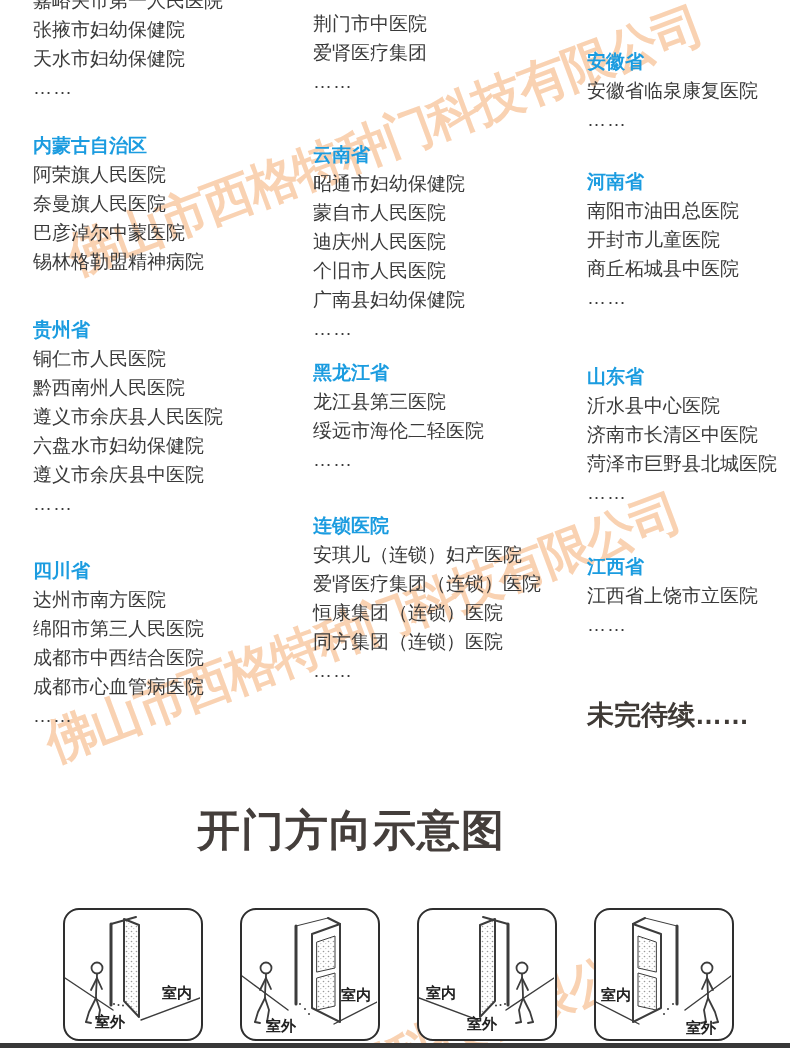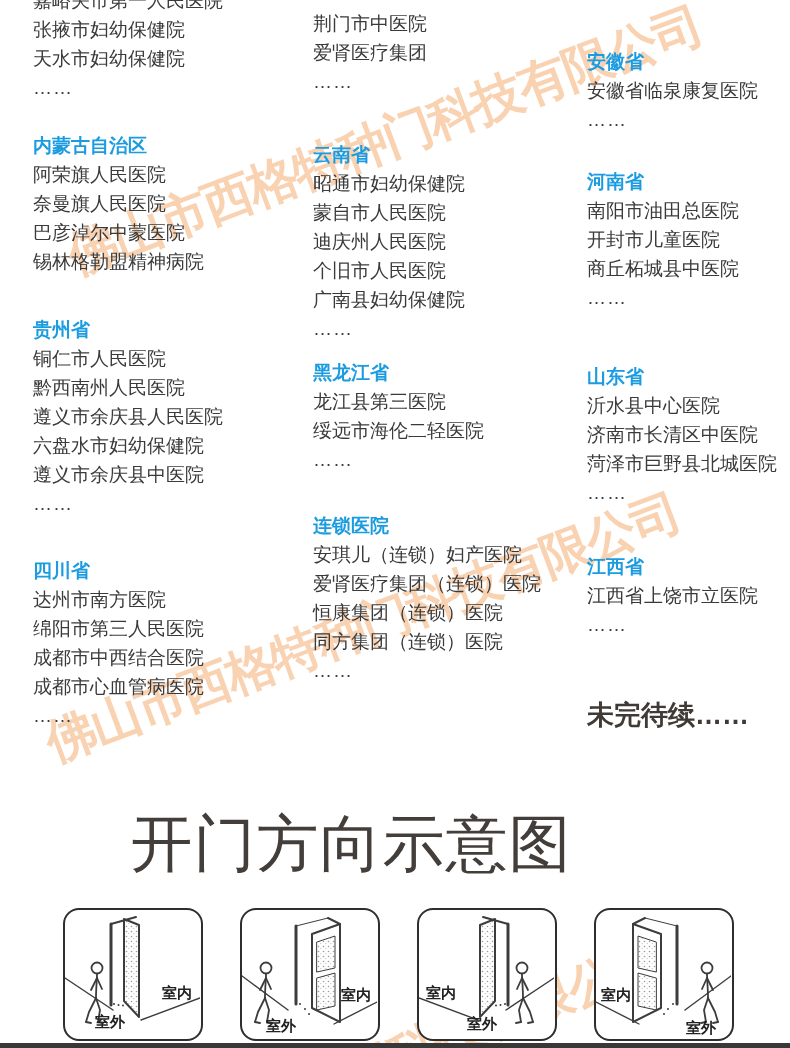--- a/index.html
+++ b/index.html
@@ -29,21 +29,21 @@
   .prov{font-weight:bold;color:#1B9CE0;}
   .more{letter-spacing:1px;}
   
   .s0-0{margin-top:-14px}.s0-1{margin-top:29px}.s0-2{margin-top:39px}.s0-3{margin-top:38px}
   .s1-0{margin-top:9px}.s1-1{margin-top:44px}.s1-2{margin-top:15px}.s1-3{margin-top:37px}
   .s2-0{margin-top:47px}.s2-1{margin-top:33px}.s2-2{margin-top:50px}.s2-3{margin-top:45px}
   .tbc{margin-top:58px;font-size:27px;font-weight:bold;color:#3F3A36;white-space:nowrap;}
   
   .main-title{
     position:absolute;top:802px;left:0;width:702px;text-align:center;
-    font-size:62px;font-weight:normal;color:#443E3B;letter-spacing:1px;z-index:1;
+    font-size:43px;font-weight:bold;color:#443E3B;letter-spacing:1px;z-index:1;
   }
   .card{
     position:absolute;top:908px;width:140px;height:133px;box-sizing:border-box;
     border:2.5px solid #2E2E2E;border-radius:16px;background:#fff;z-index:1;text-align:right;
   }
   .card1{left:63px}.card2{left:240px}.card3{left:417px}.card4{left:594px}
   .card svg{position:absolute;left:0;top:0;}
   .lbl{
     position:absolute;font-size:15px;font-weight:bold;color:#222;
     white-space:nowrap;z-index:2;

